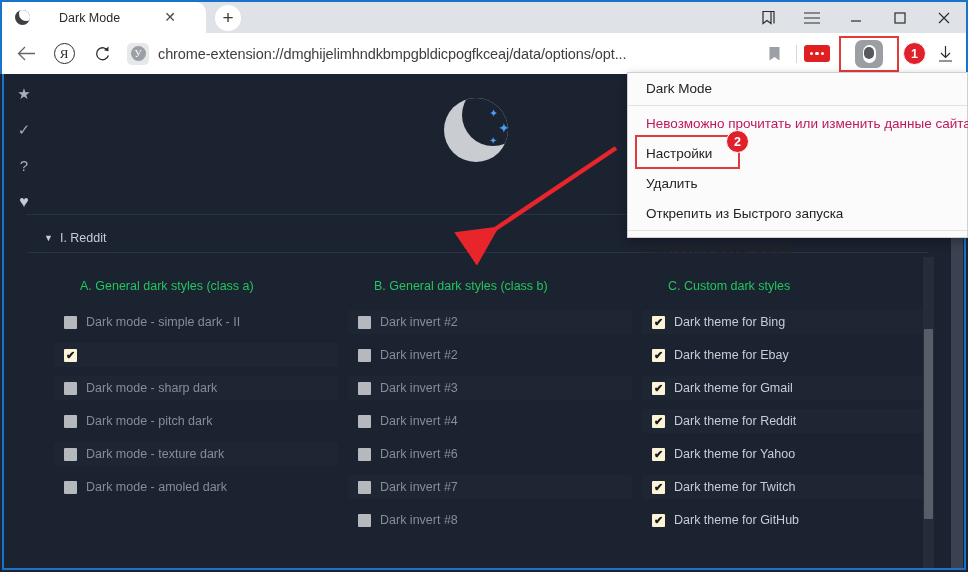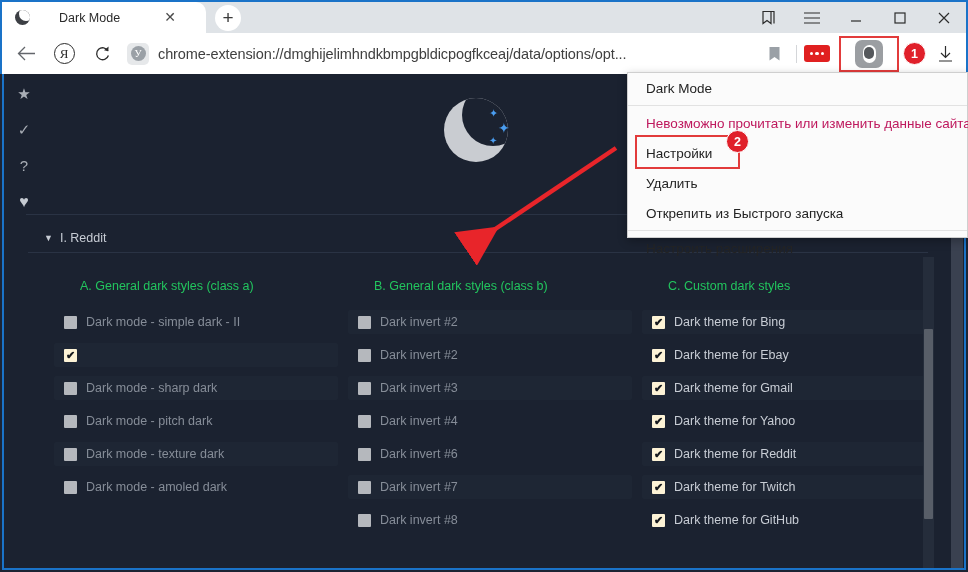--- a/index.html
+++ b/index.html
@@ -536,27 +536,27 @@
               <span class="lbl bright">Dark theme for Bing</span>
             </div>
             <div class="row">
               <span class="cb on"></span>
               <span class="lbl bright">Dark theme for Ebay</span>
             </div>
             <div class="row alt">
               <span class="cb on"></span>
               <span class="lbl bright">Dark theme for Gmail</span>
             </div>
+            <div class="row alt">
+              <span class="cb on"></span>
+              <span class="lbl bright">Dark theme for Reddit</span>
+            </div>
             <div class="row">
               <span class="cb on"></span>
               <span class="lbl bright">Dark theme for Yahoo</span>
-            </div>
-            <div class="row alt">
-              <span class="cb on"></span>
-              <span class="lbl bright">Dark theme for Reddit</span>
             </div>
             <div class="row alt">
               <span class="cb on"></span>
               <span class="lbl bright">Dark theme for Twitch</span>
             </div>
             <div class="row">
               <span class="cb on"></span>
               <span class="lbl bright">Dark theme for GitHub</span>
             </div>
           </div>

